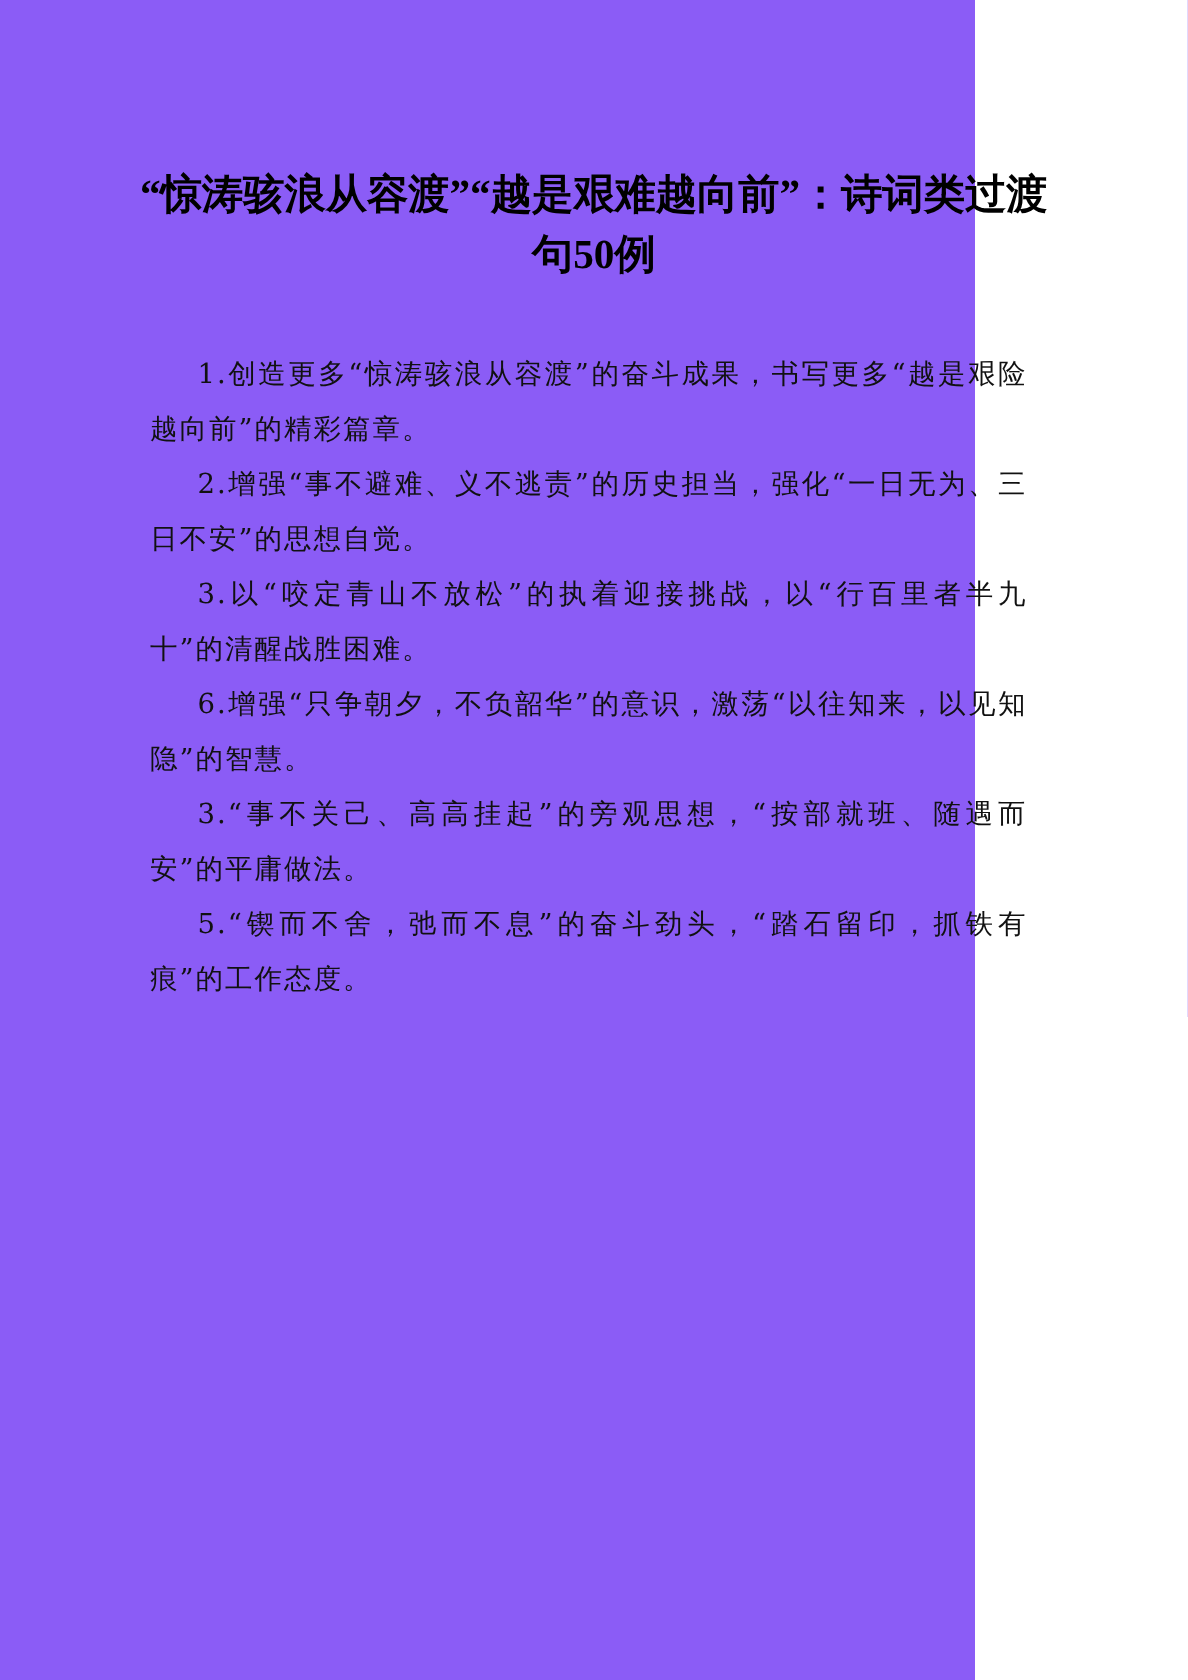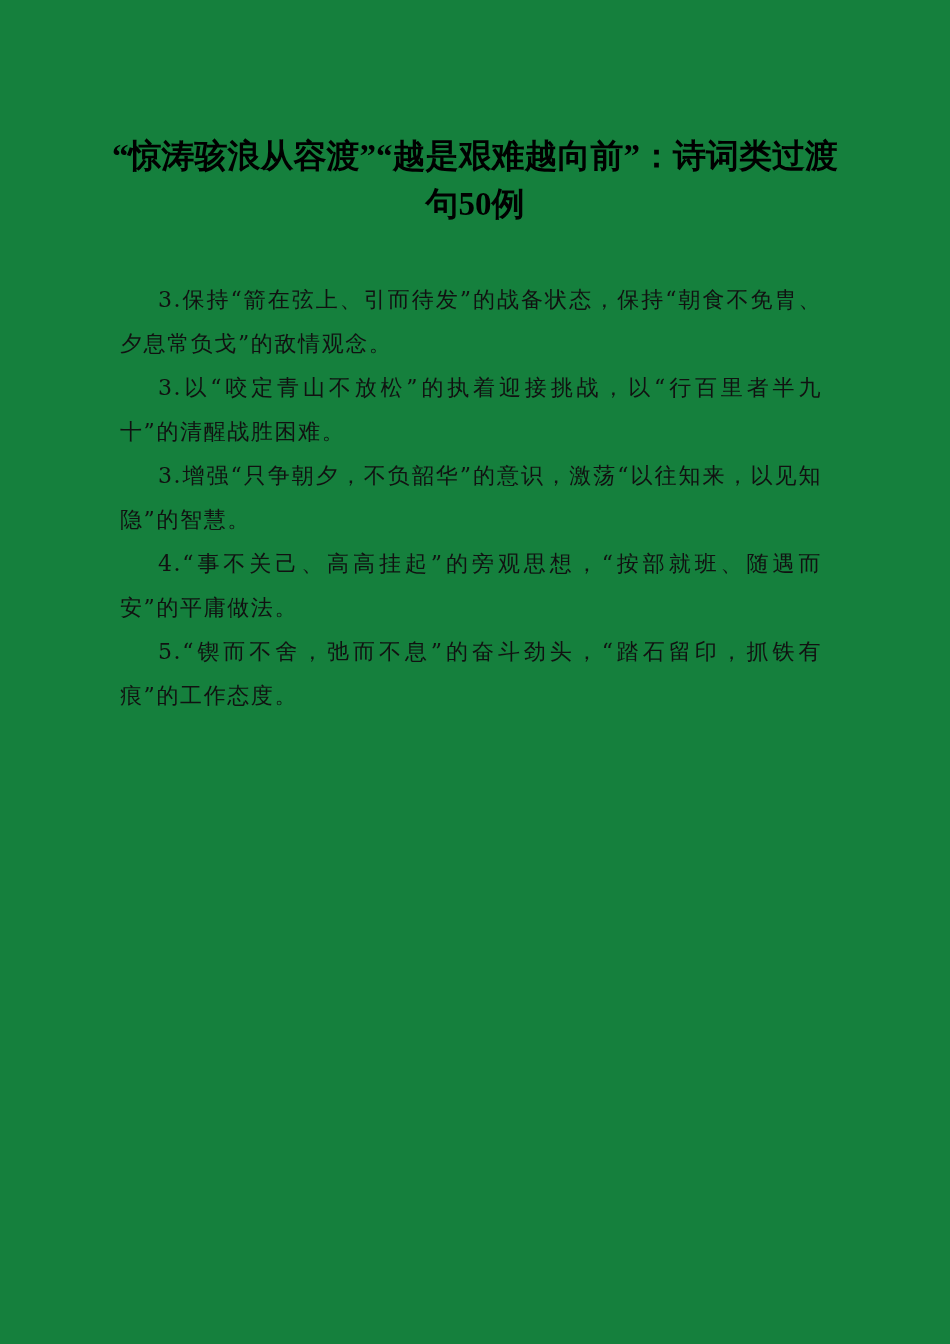--- a/index.html
+++ b/index.html
@@ -1,30 +1,31 @@
 <!DOCTYPE html>
 <html><head>
 <meta charset="utf-8">
 <style>
   html, body { margin: 0; padding: 0; background: #ffffff; }
   body { width: 950px; height: 1344px; position: relative; overflow: hidden;
          font-family: "DejaVu Serif", "Liberation Serif", serif; color: #111; }
-  .page { position: absolute; left: 0; top: 0; width: 950px; height: 1344px; background: #15803d; }
+  .page { position: absolute; left: 0; top: 0; width: 780px; height: 1344px; background: #8b5cf6; }
   .title { position: absolute; left: 110px; top: 132px; width: 730px; text-align: center;
            font-family: "Liberation Serif", "DejaVu Serif", serif; font-weight: bold;
            font-size: 33px; line-height: 48px; letter-spacing: 0px; color: #000; }
   .body { position: absolute; left: 120px; top: 278px; width: 702px; }
   .para { margin: 0; font-size: 22px; line-height: 44px; text-indent: 38px;
           text-align: justify; letter-spacing: 1.6px; color: #111; }
 </style>
 </head>
 <body>
 
 <div class="page">
   <div class="title">“惊涛骇浪从容渡”“越是艰难越向前”：诗词类过渡句50例</div>
   <div class="body">
-    <p class="para">3.保持“箭在弦上、引而待发”的战备状态，保持“朝食不免胄、夕息常负戈”的敌情观念。</p>
+    <p class="para">1.创造更多“惊涛骇浪从容渡”的奋斗成果，书写更多“越是艰险越向前”的精彩篇章。</p>
+    <p class="para">2.增强“事不避难、义不逃责”的历史担当，强化“一日无为、三日不安”的思想自觉。</p>
     <p class="para">3.以“咬定青山不放松”的执着迎接挑战，以“行百里者半九十”的清醒战胜困难。</p>
-    <p class="para">3.增强“只争朝夕，不负韶华”的意识，激荡“以往知来，以见知隐”的智慧。</p>
-    <p class="para">4.“事不关己、高高挂起”的旁观思想，“按部就班、随遇而安”的平庸做法。</p>
+    <p class="para">6.增强“只争朝夕，不负韶华”的意识，激荡“以往知来，以见知隐”的智慧。</p>
+    <p class="para">3.“事不关己、高高挂起”的旁观思想，“按部就班、随遇而安”的平庸做法。</p>
     <p class="para">5.“锲而不舍，弛而不息”的奋斗劲头，“踏石留印，抓铁有痕”的工作态度。</p>
   </div>
 </div>
 
 </body></html>

